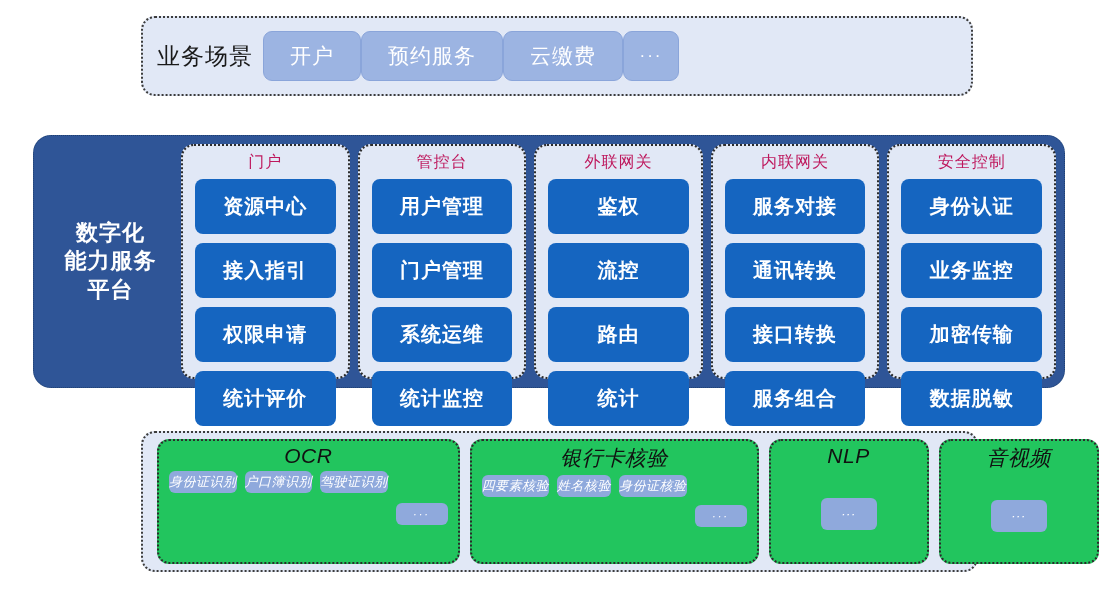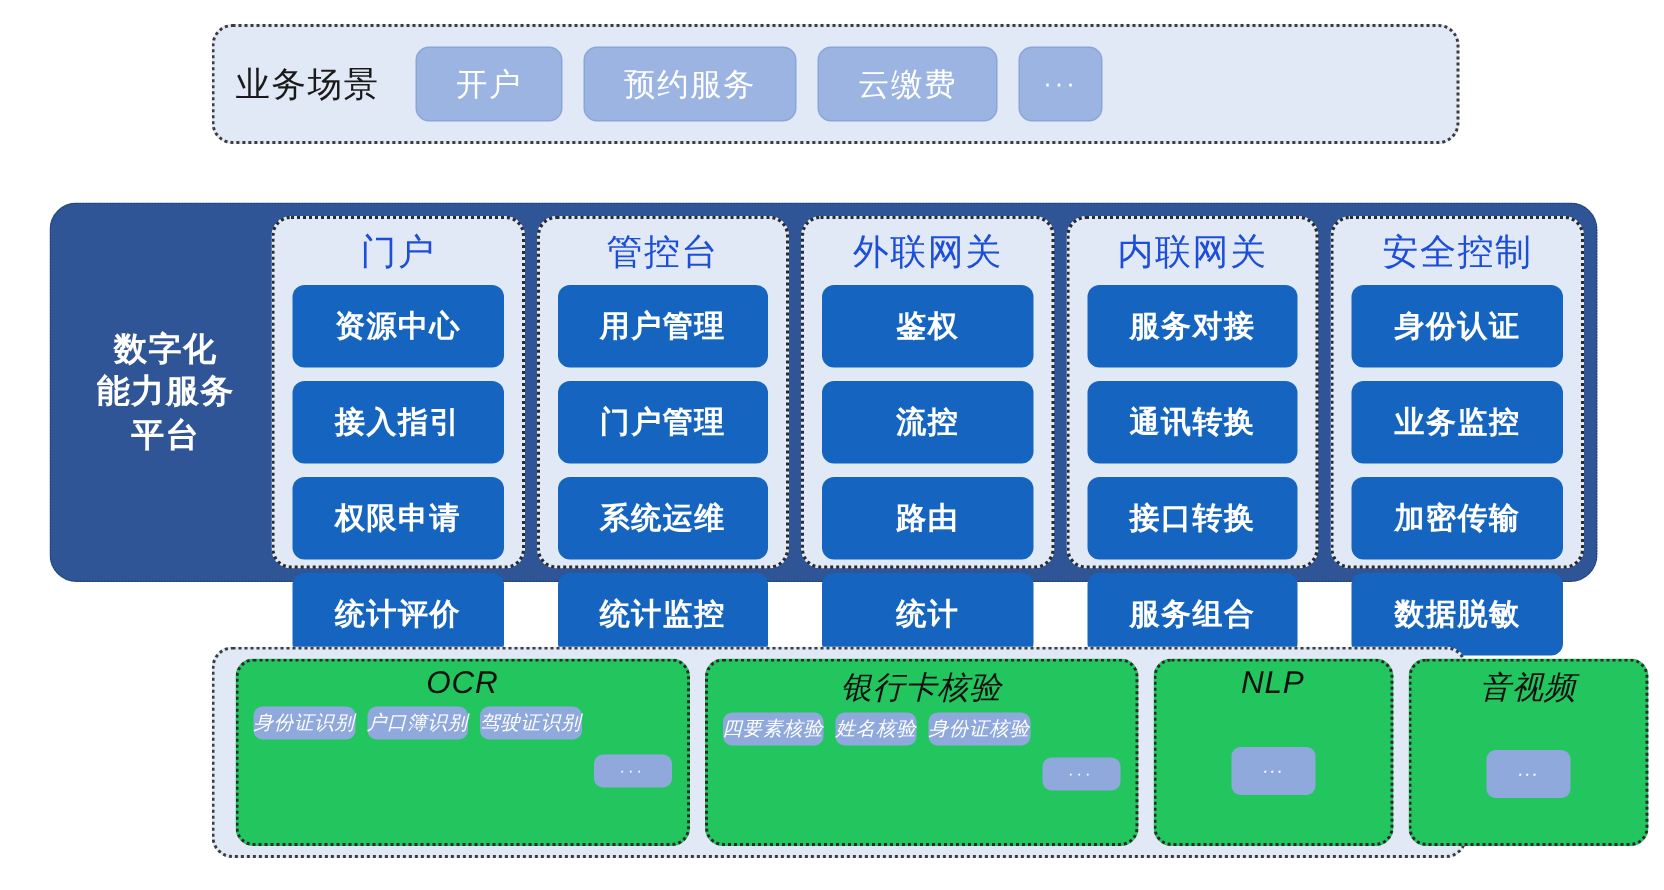--- a/index.html
+++ b/index.html
@@ -33,21 +33,20 @@
 
   
   #scenario-band {
     left: 141px;
     top: 16px;
     width: 832px;
     height: 80px;
     display: flex;
     align-items: center;
     padding: 0 14px;
-    gap: 14px;
   }
   #scenario-title { margin-right: 10px; }
   .scenario-chip {
     background: #9cb4e2;
     border: 1px solid #8aa5da;
     border-radius: 9px;
     color: #ffffff;
     font-size: 21px;
     font-weight: normal;
     letter-spacing: 1px;
@@ -98,22 +97,22 @@
     background: #e1e8f6;
     border: 2px dotted #2b2b2b;
     border-radius: 13px;
     padding: 6px 12px 10px 12px;
     display: flex;
     flex-direction: column;
     align-items: stretch;
   }
   .col-title {
     text-align: center;
-    font-size: 24px;
-    color: #1d4ed8;
+    font-size: 16px;
+    color: #be185d;
     letter-spacing: 1px;
     margin-bottom: 6px;
     white-space: nowrap;
   }
   .col-items {
     display: flex;
     flex-direction: column;
     gap: 9px;
     flex: 1 1 auto;
   }

